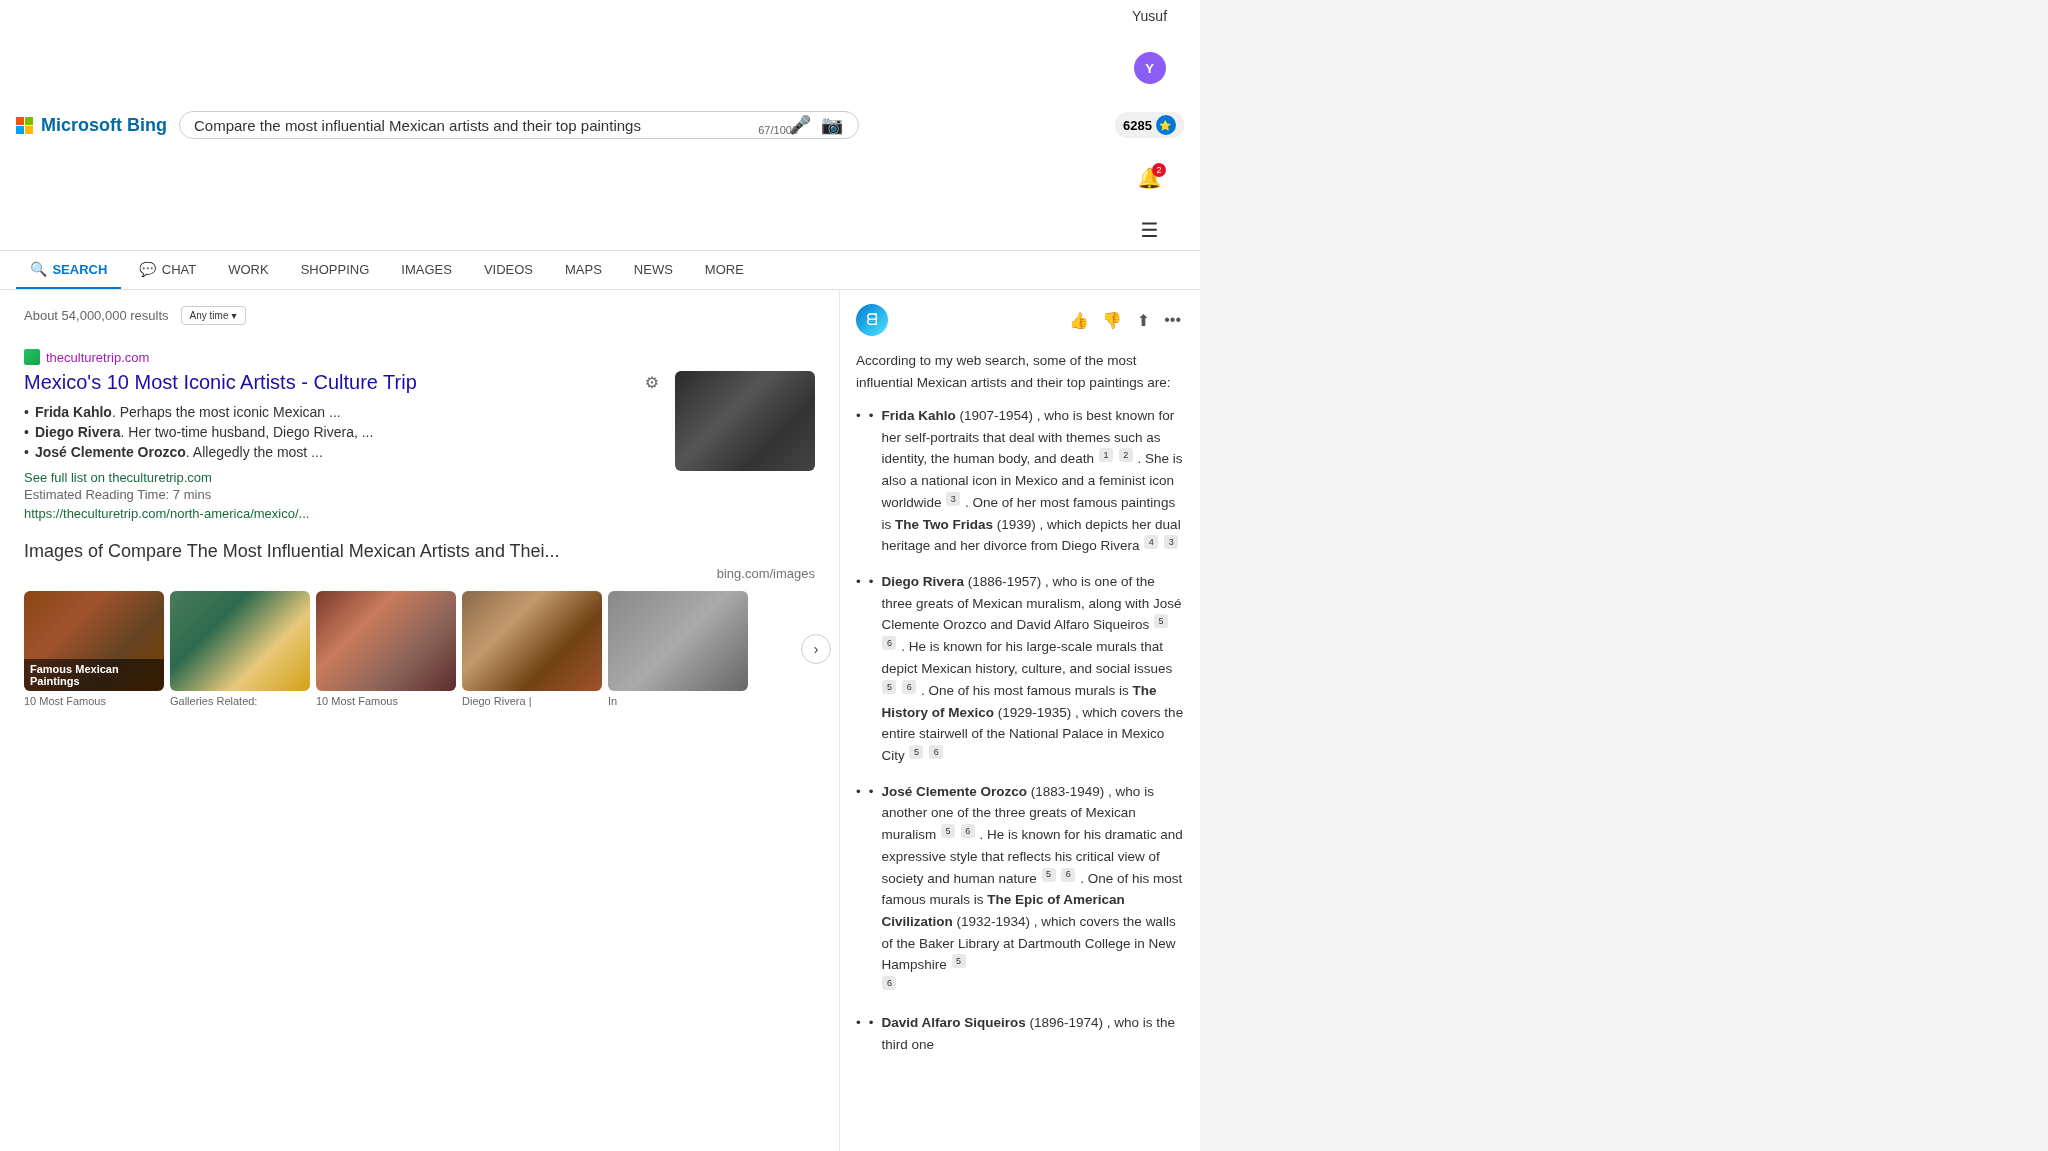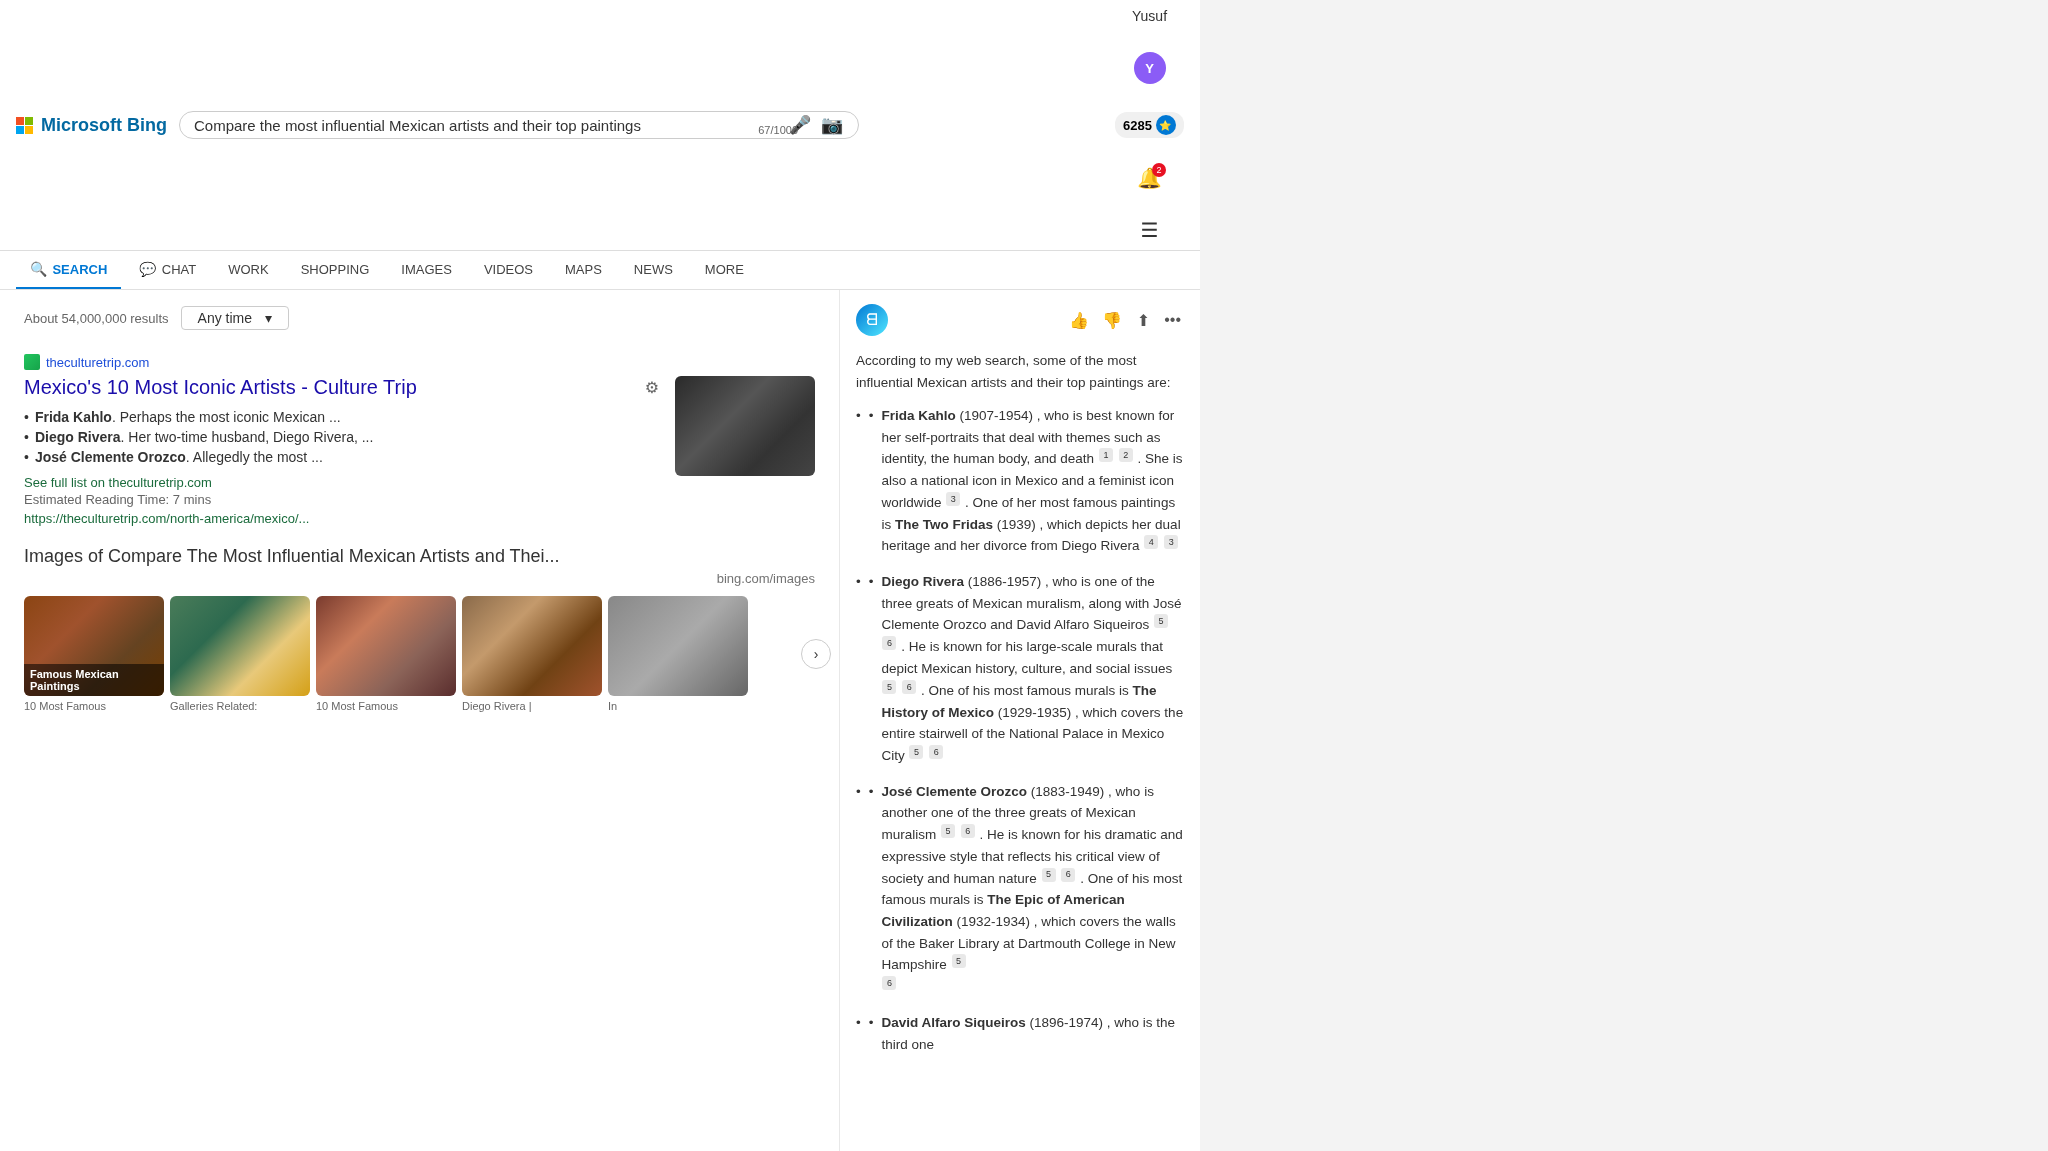--- a/index.html
+++ b/index.html
@@ -154,35 +154,35 @@
       padding: 16px 24px;
       overflow-y: auto;
       border-right: 1px solid #e8e8e8;
     }
     .results-meta {
       display: flex; align-items: center; gap: 12px;
       margin-bottom: 24px;
       font-size: 13px; color: #666;
     }
     .any-time-btn {
-      display: flex; align-items: center; gap: 13px;
+      display: flex; align-items: center; gap: 3px;
       background: none; border: 1px solid #ccc; border-radius: 4px;
-      padding: 3px 16px; cursor: pointer; font-size: 14px; color: #333;
+      padding: 3px 8px; cursor: pointer; font-size: 10px; color: #333;
     }
 
     .source-line {
       display: flex; align-items: center; gap: 6px;
       margin-bottom: 6px;
     }
     .source-favicon {
       width: 16px; height: 16px;
       background: linear-gradient(135deg, #22c55e, #16a34a);
       border-radius: 2px;
     }
-    .source-url { font-size: 13px; color: #1d4ed8; text-align: right; }
+    .source-url { font-size: 13px; color: #a21caf; text-align: right; }
 
     .result-card {
       margin-bottom: 20px;
     }
     .result-title {
       font-size: 20px; color: #1a0dab; font-weight: 400;
       cursor: pointer; margin-bottom: 8px;
       display: flex; align-items: flex-start; justify-content: space-between;
     }
     .result-title-text { flex: 1; }

